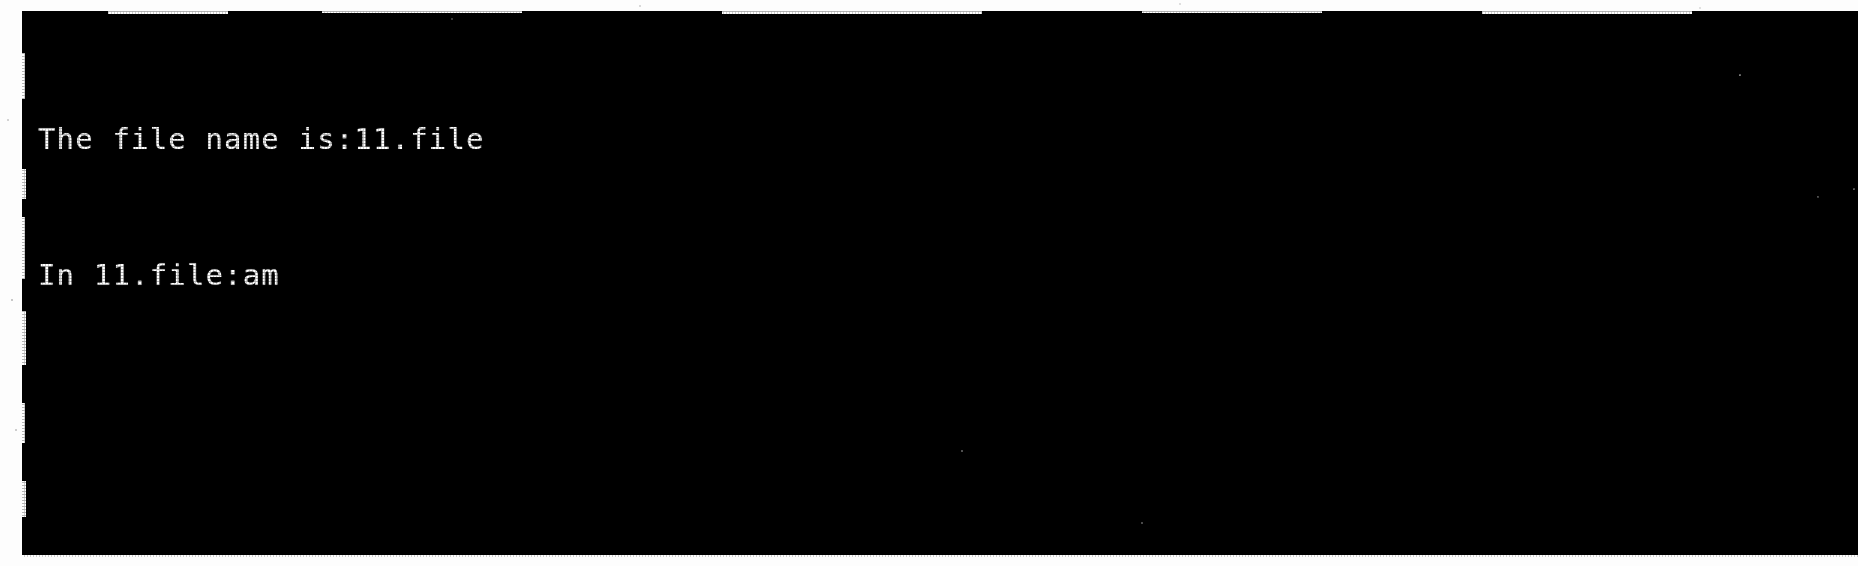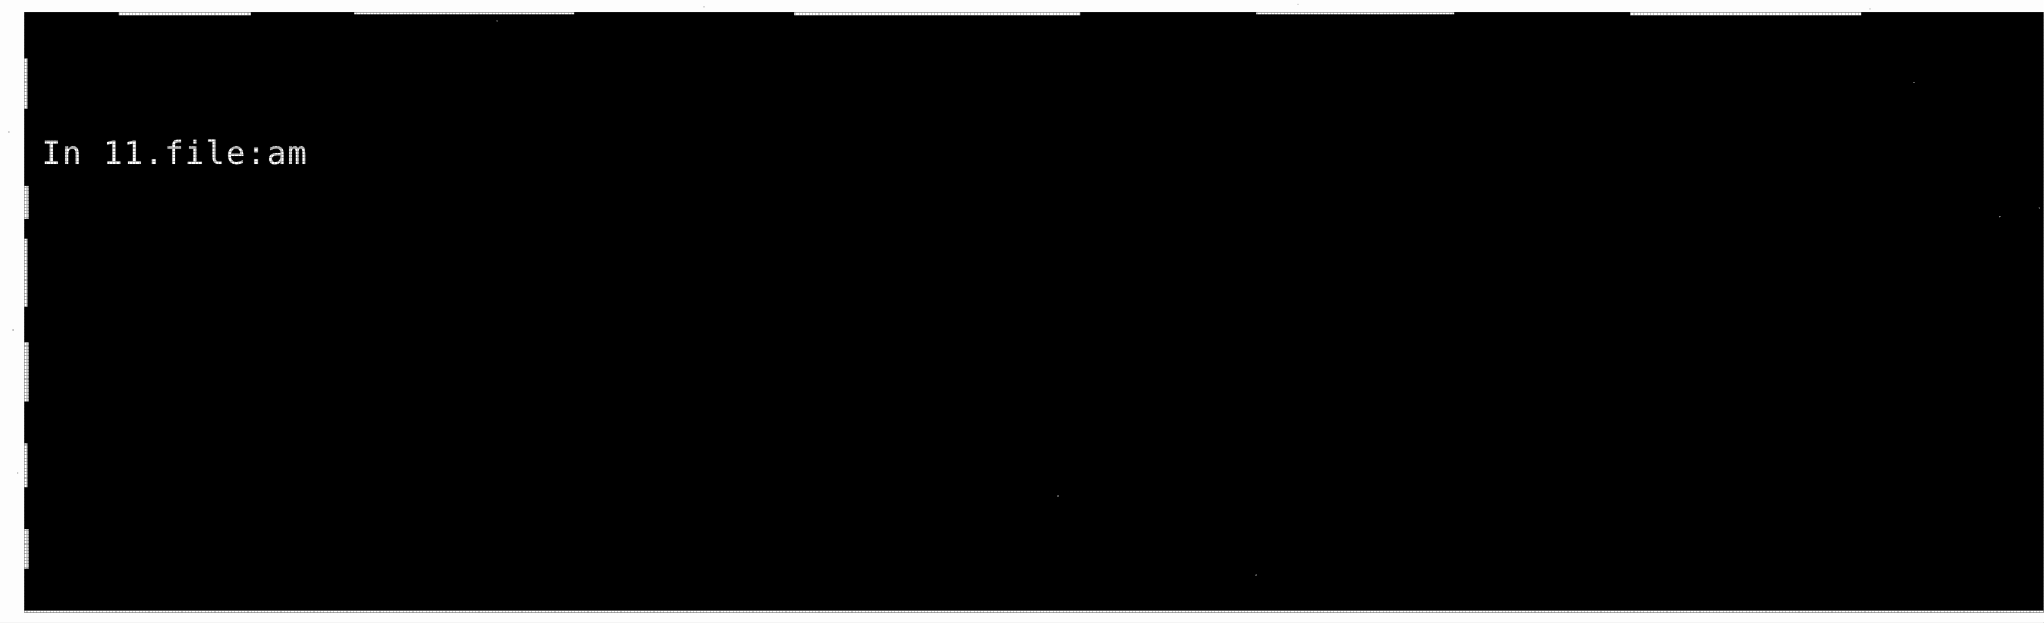--- a/index.html
+++ b/index.html
@@ -145,20 +145,21 @@
     <div class="edge-nick left-e"></div>
     <div class="edge-nick left-f"></div>
     <div class="edge-nick top-a"></div>
     <div class="edge-nick top-b"></div>
     <div class="edge-nick top-c"></div>
     <div class="edge-nick top-d"></div>
     <div class="edge-nick top-e"></div>
     <div class="edge-nick bot-a"></div>
 
     <div id="console">
+      <span class="line">The file name is:11.file</span>
       <span class="line">In 11.file:am</span>
       
       
       
       
       
       
     </div>
 
     <div id="term-noise"></div>

